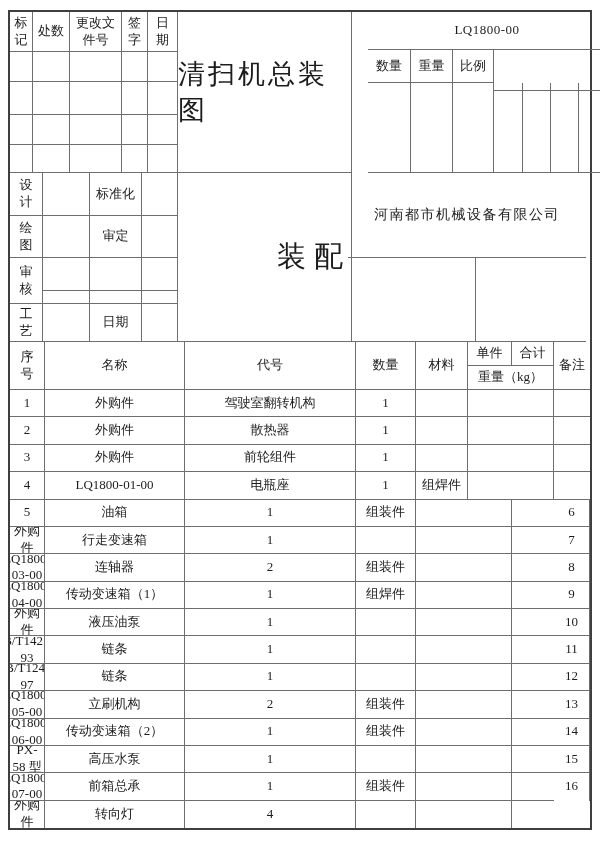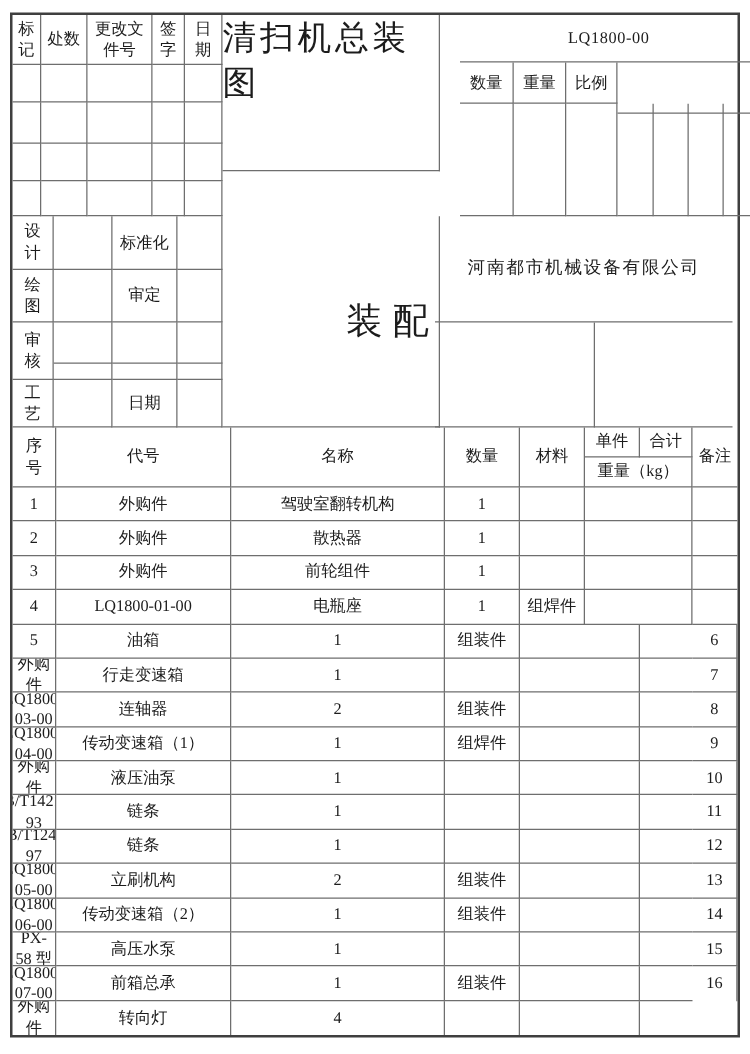--- a/index.html
+++ b/index.html
@@ -8,21 +8,21 @@
   .sheet { position:relative; width:600px; height:843px; background:#fff; overflow:hidden; }
   .frame { position:absolute; left:8px; top:10px; width:584px; height:820px; border:2px solid var(--frame); }
   .sec { position:absolute; display:grid; }
   .cell { display:flex; align-items:center; justify-content:center; text-align:center;
           border-right:1px solid var(--ln); border-bottom:1px solid var(--ln);
           white-space:pre-line; line-height:1.3; font-size:13px; overflow:hidden; padding:0 2px; }
   .nbr { border-right:none; } .nbb { border-bottom:none; }
   .rs2 { grid-row:span 2; } .cs2 { grid-column:span 2; } .cs4 { grid-column:span 4;margin-top:40px; } .cs7 { grid-column:span 7; }
 
   #rev       { left:0;   top:0;   width:168px; height:161px; grid-template-columns:23px 37px 52px 26px 30px; grid-template-rows:40px 30px 33px 30px 28px; }
-  #title-box { left:168px; top:0; width:174px; height:125px; position:absolute; display:flex; align-items:flex-start; justify-content:center;
+  #title-box { left:168px; top:0; width:174px; height:161px; position:absolute; display:flex; align-items:center; justify-content:center;
                border-right:1px solid var(--ln); border-bottom:1px solid var(--ln); }
   #right-top { left:358px; top:0; width:238px; height:161px; grid-template-columns:43px 42px 41px 29px 28px 28px 27px; grid-template-rows:38px 33px 90px; }
   #sig       { left:0; top:161px; width:168px; height:169px; grid-template-columns:33px 47px 52px 36px; grid-template-rows:43px 42px 33px 13px 38px; }
   #asm-box   { left:168px; top:161px; width:174px; height:169px; position:absolute; display:flex; align-items:center; justify-content:flex-end;
                border-right:1px solid var(--ln); border-bottom:1px solid var(--ln); }
   #right-mid { left:338px; top:161px; width:238px; height:169px; grid-template-columns:128px 110px; grid-template-rows:85px 84px; }
   #parts     { left:0; top:330px; width:580px; height:486px; grid-template-columns:35px 140px 171px 60px 52px 44px 42px 36px; grid-template-rows:24px 24px repeat(16, 27.375px); }
 
   .big-title { font-size:27px; letter-spacing:3px; font-weight:400; }
   .asm-title { font-size:29px; letter-spacing:8px; }
@@ -118,22 +118,22 @@
 
     <div class="sec" id="right-mid">
       <div class="cell cs2 nbr company">河南都市机械设备有限公司</div>
       <div class="cell"></div>
       <div class="cell nbr"></div>
     </div>
 
     <div class="sec" id="parts">
       <div class="cell rs2">序
 号</div>
+      <div class="cell rs2">名称</div>
       <div class="cell rs2">代号</div>
-      <div class="cell rs2">名称</div>
       <div class="cell rs2">数量</div>
       <div class="cell rs2">材料</div>
       <div class="cell">单件</div>
       <div class="cell">合计</div>
       <div class="cell rs2 nbr">备注</div>
       <div class="cell cs2">重量（kg）</div>
 
       <div class="cell">1</div>
         <div class="cell">外购件</div>
         <div class="cell">驾驶室翻转机构</div>

